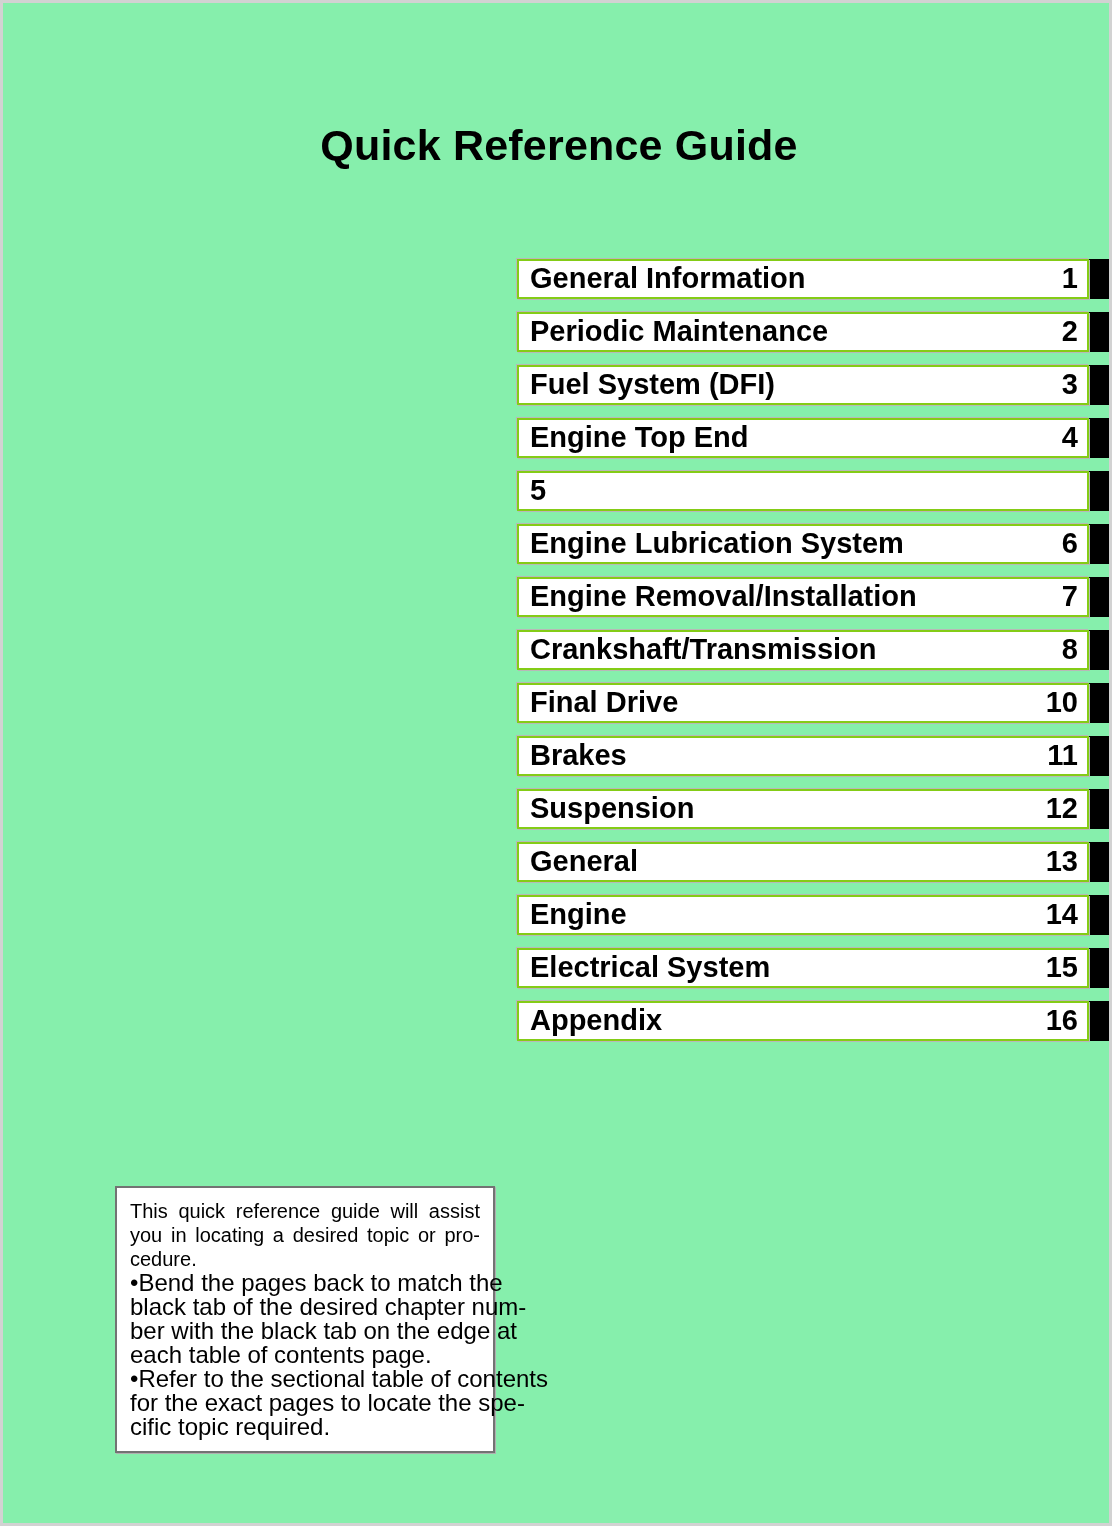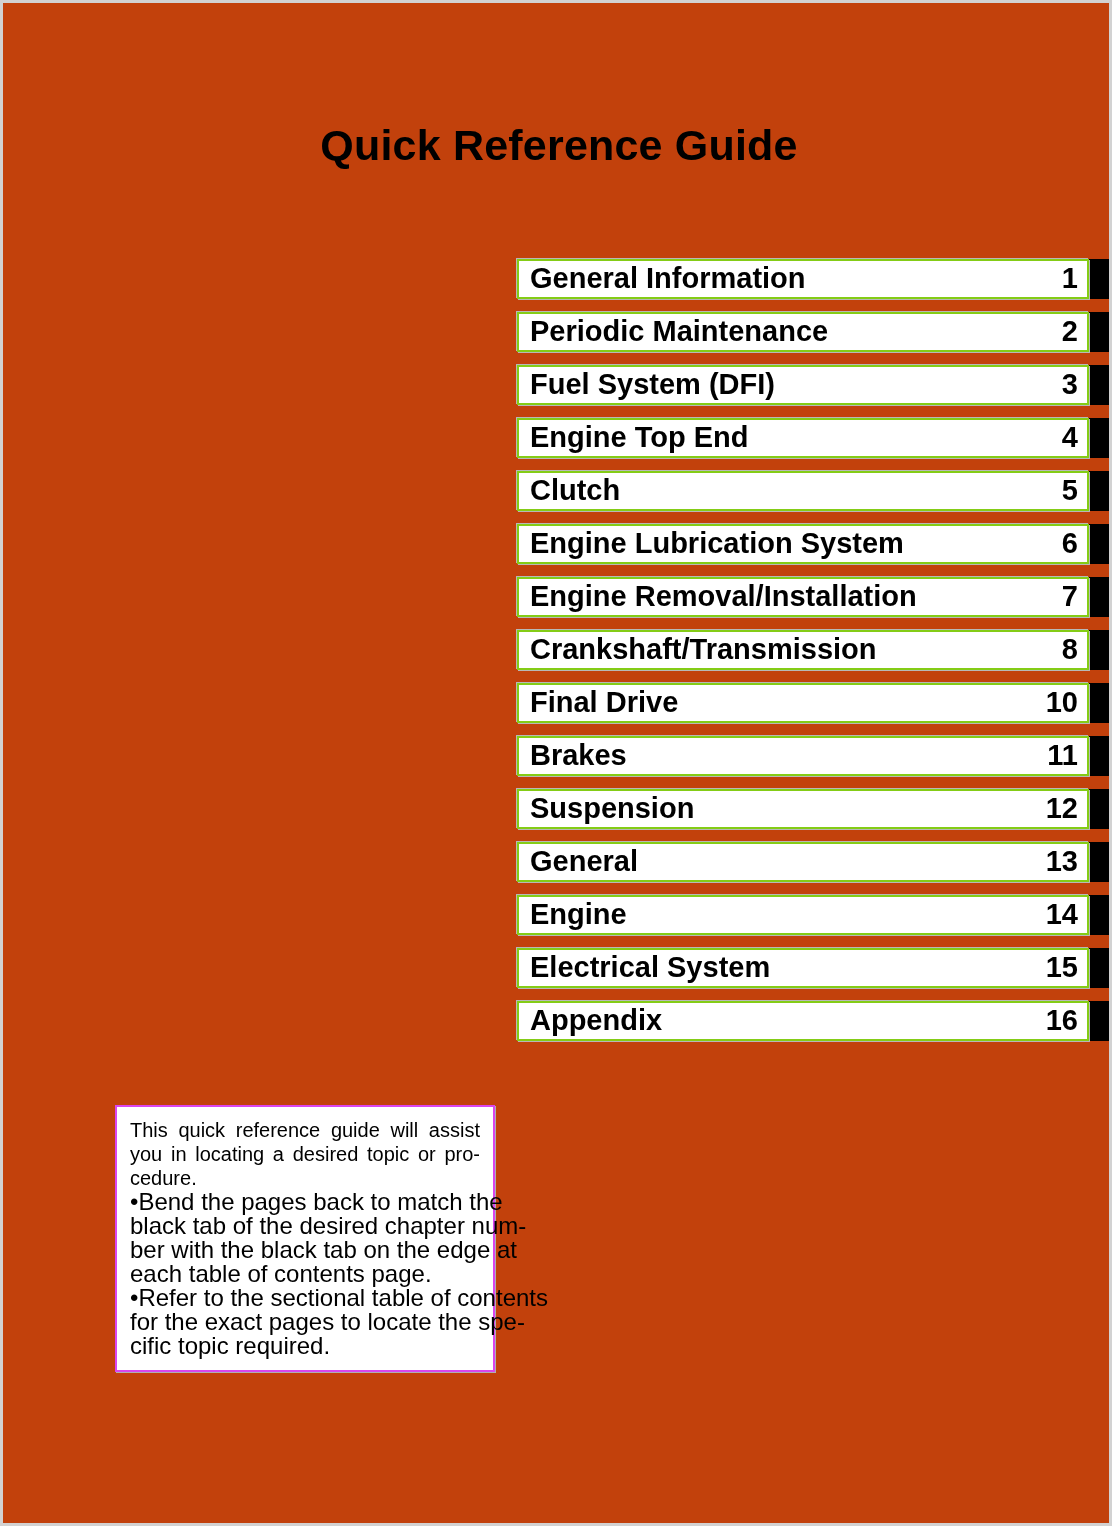--- a/index.html
+++ b/index.html
@@ -10,21 +10,21 @@
   }
   body {
     font-family: "Liberation Sans", sans-serif;
     -webkit-font-smoothing: antialiased;
   }
 
   .page {
     position: relative;
     width: 1112px;
     height: 1526px;
-    background: #c2410c;
+    background: #86efac;
     box-sizing: border-box;
     border: 3px solid #d2d2d2;
     overflow: hidden;
   }
 
   
   .page-title {
     position: absolute;
     left: 0;
     top: 118px;
@@ -96,25 +96,25 @@
   .chapter-tab {
     flex: 0 0 24px;
     width: 24px;
     background: #000000;
   }
 
   
   .note-box {
     position: absolute;
     left: 112px;
-    top: 1102px;
+    top: 1183px;
     width: 380px;
     box-sizing: border-box;
     background: #ffffff;
-    border: 2px solid #d946ef;
+    border: 2px solid #737373;
     box-shadow: 1px 1px 0 0 #b0b0b0;
     padding: 11px 13px 12px 13px;
   }
 
   .note-para {
     font-size: 20px;
     line-height: 24px;
     color: #000000;
     text-align: justify;
     text-justify: inter-word;
@@ -175,21 +175,20 @@
       </div>
       <div class="chapter-row">
         <div class="chapter-box">
           <span class="chapter-title">Engine Top End</span>
           <span class="chapter-number">4</span>
         </div>
         <div class="chapter-tab"></div>
       </div>
       <div class="chapter-row">
         <div class="chapter-box">
-          <span class="chapter-title">Clutch</span>
           <span class="chapter-number">5</span>
         </div>
         <div class="chapter-tab"></div>
       </div>
       <div class="chapter-row">
         <div class="chapter-box">
           <span class="chapter-title">Engine Lubrication System</span>
           <span class="chapter-number">6</span>
         </div>
         <div class="chapter-tab"></div>

